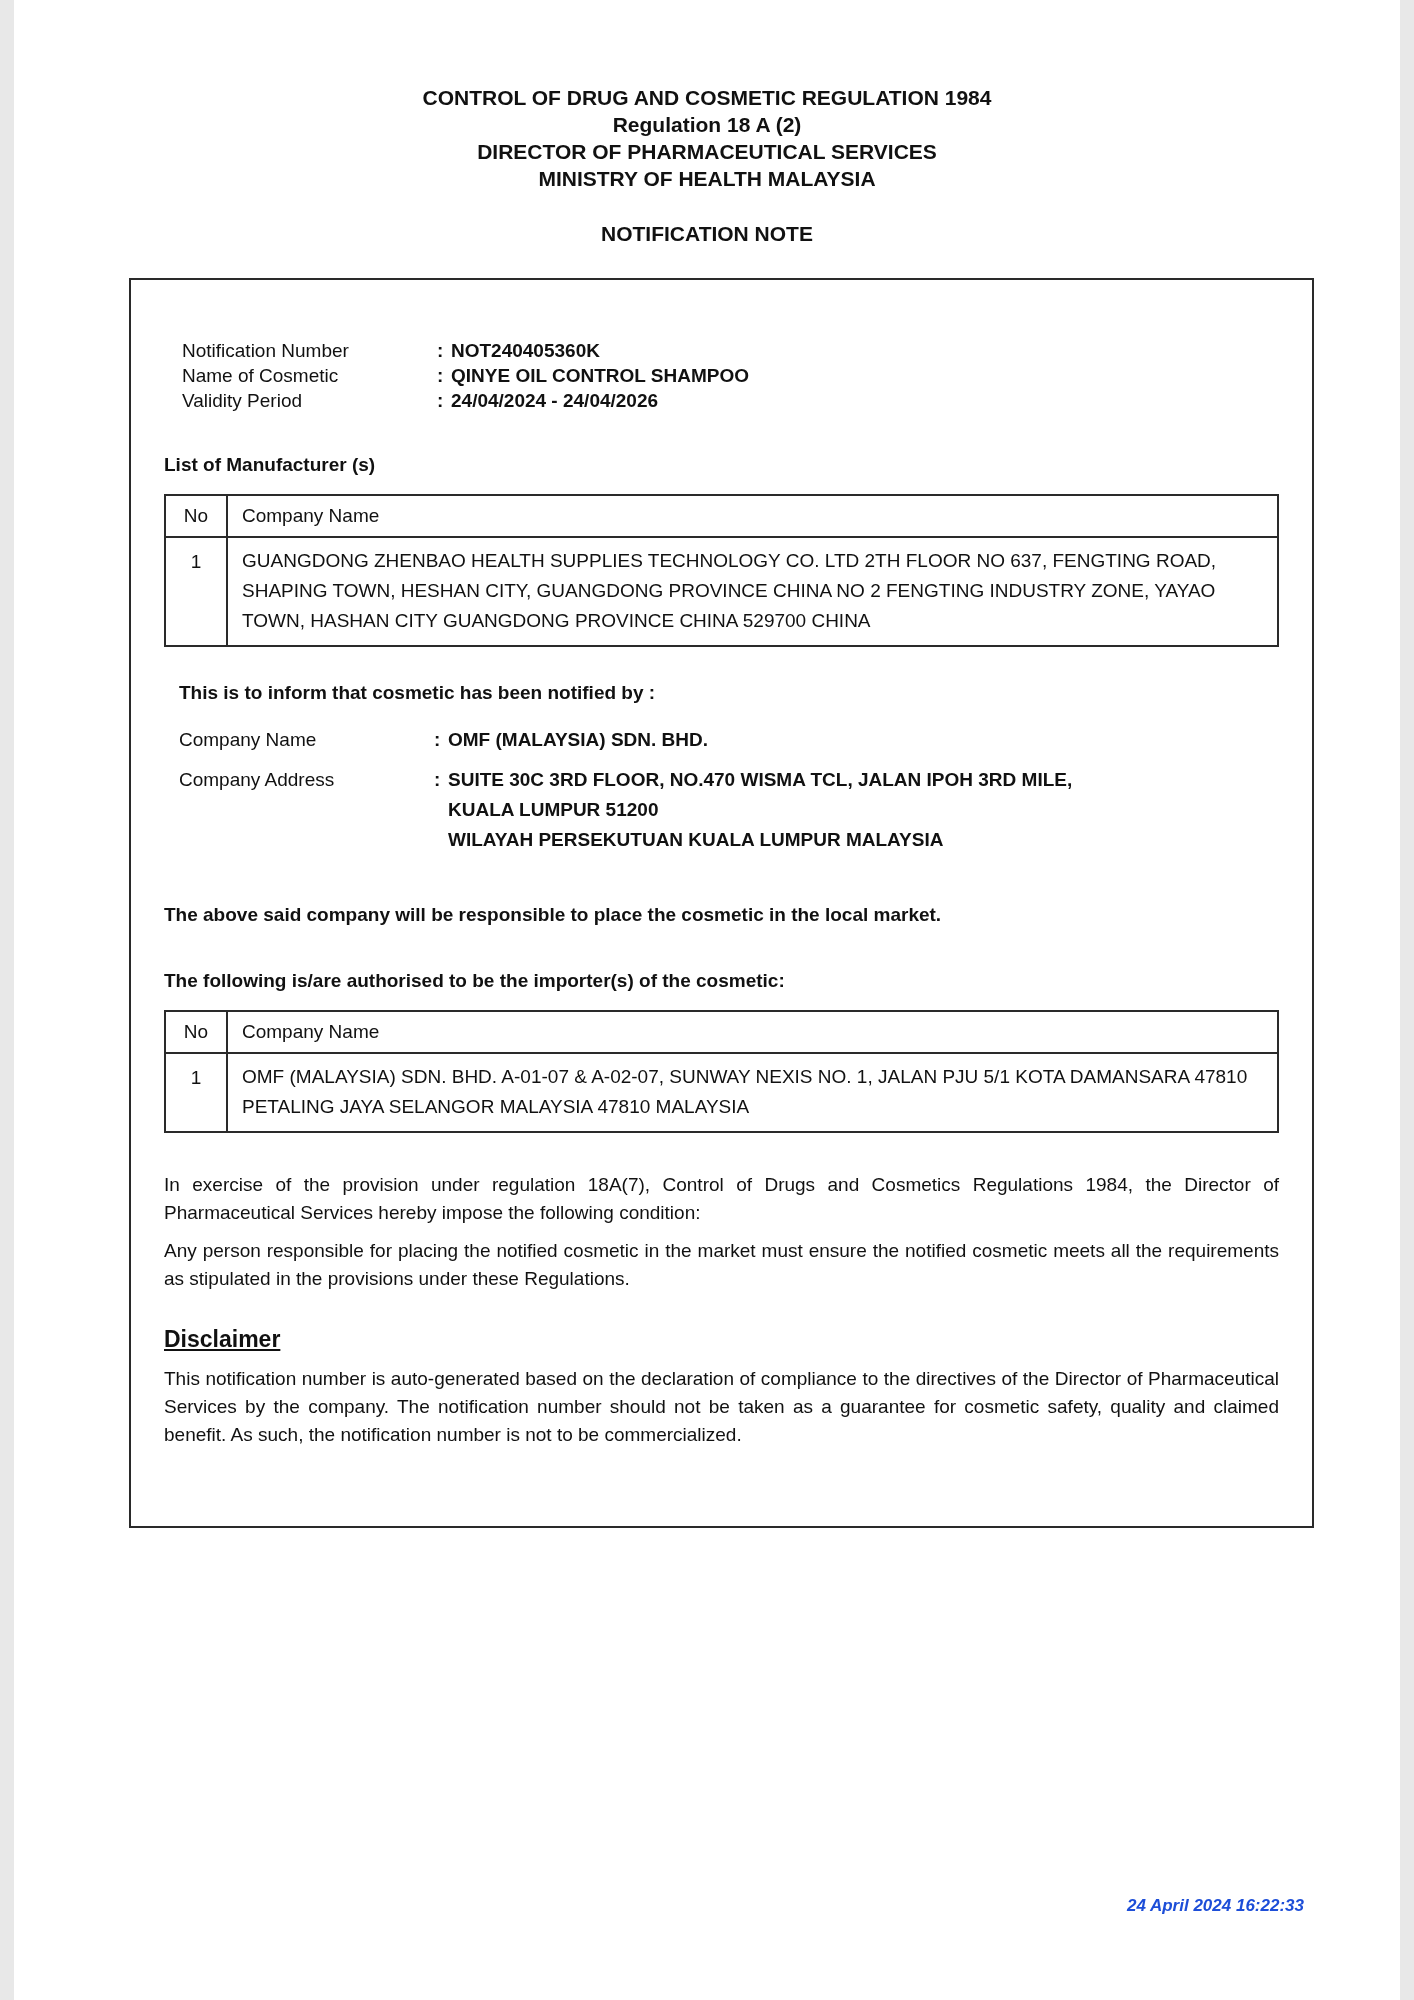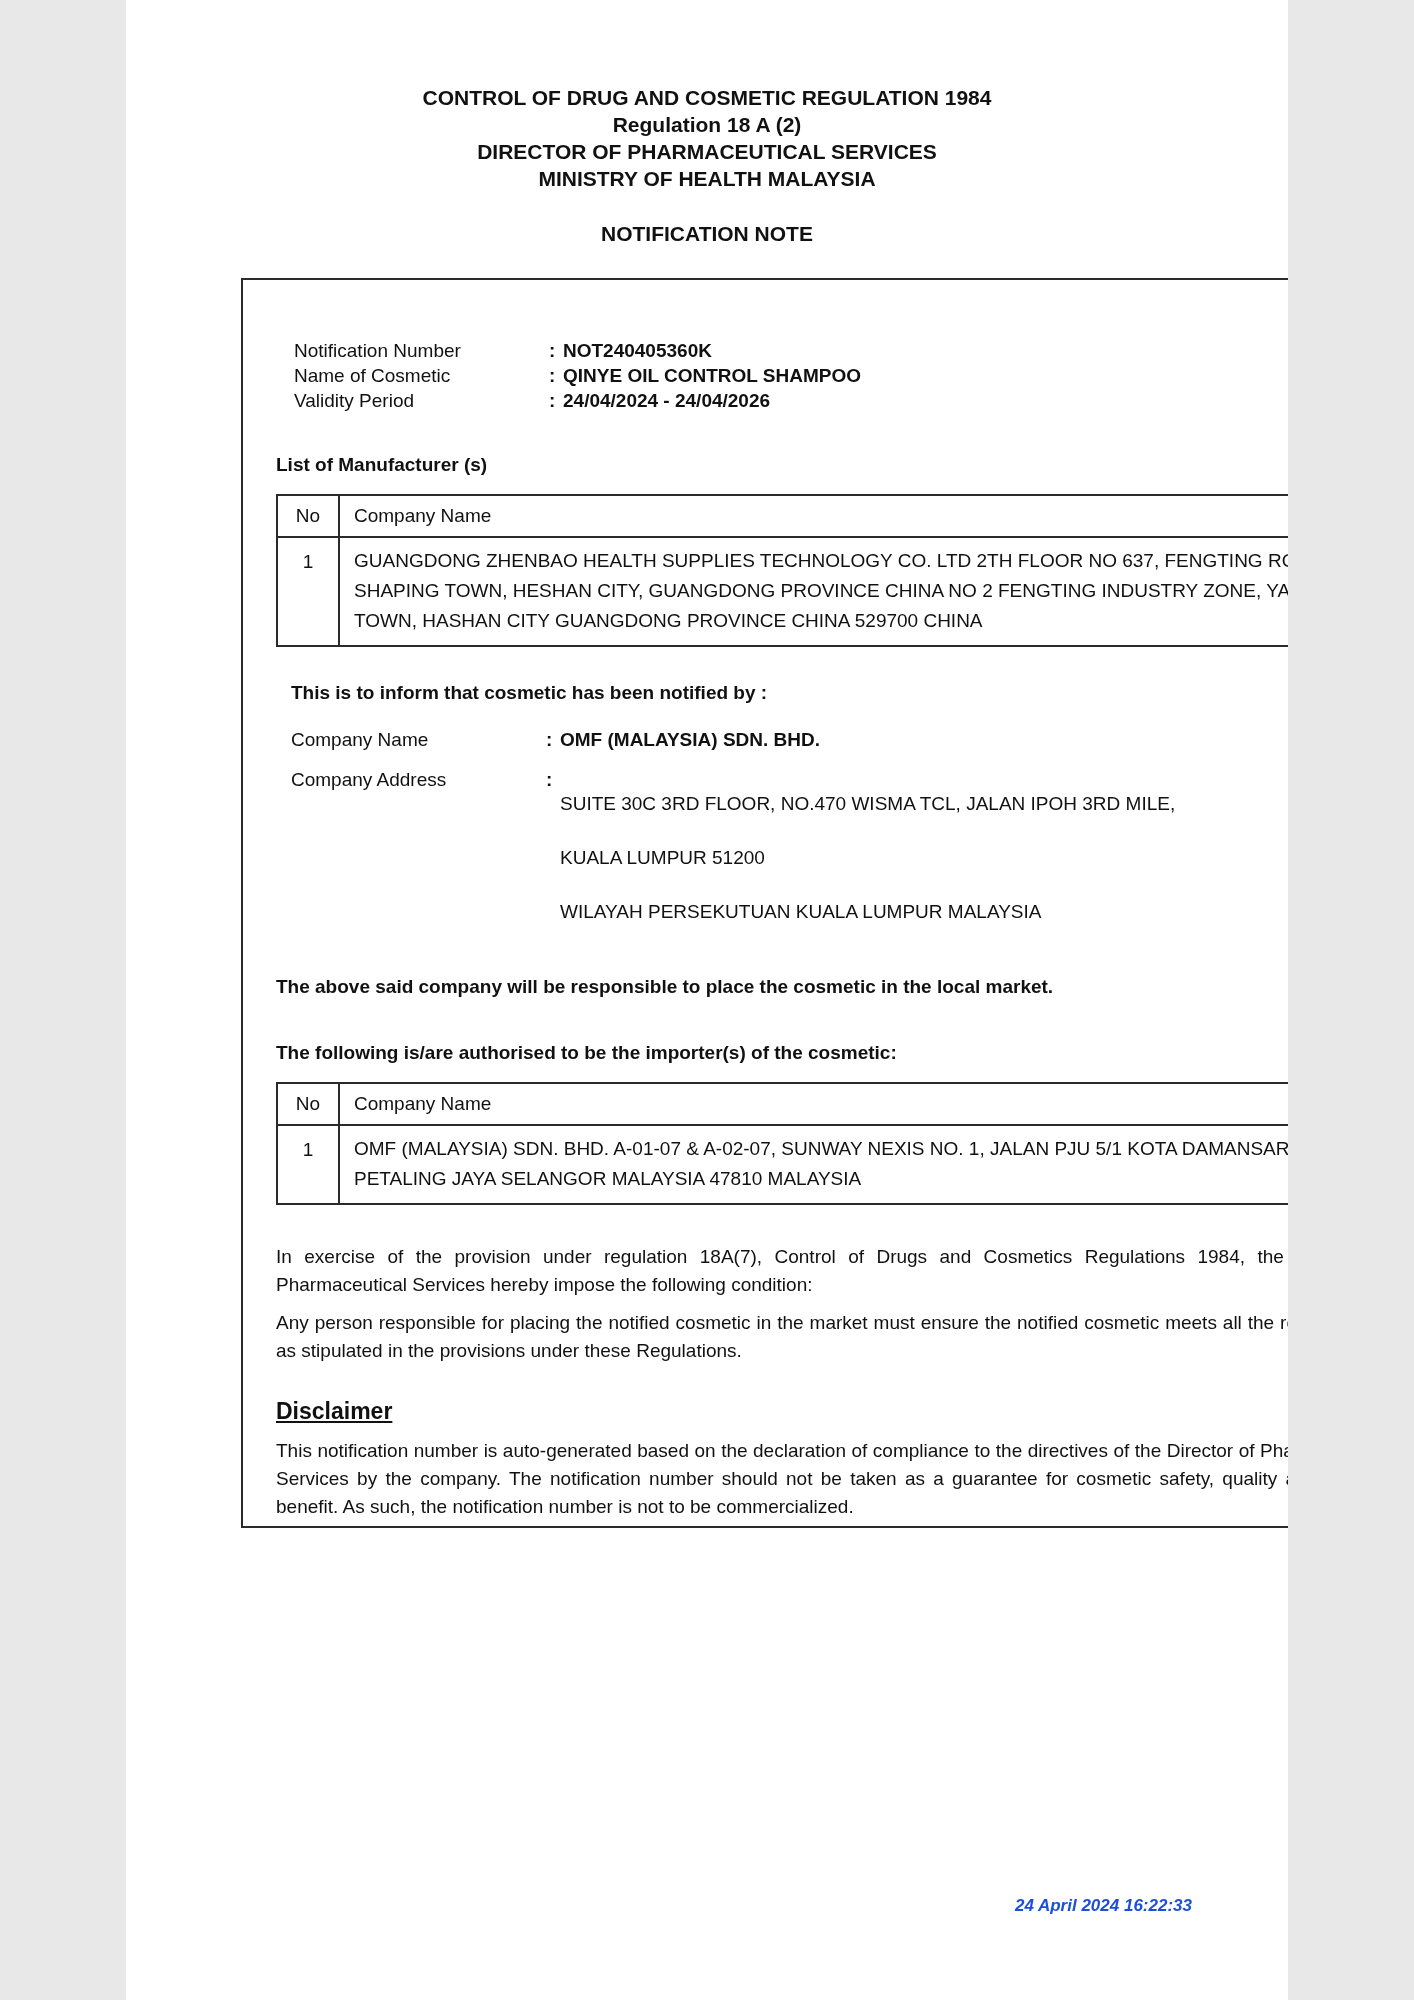--- a/index.html
+++ b/index.html
@@ -1,19 +1,19 @@
 <!DOCTYPE html>
 <html><head>
 <meta charset="utf-8">
 <style>
   * { margin:0; padding:0; box-sizing:border-box; }
   html,body { background:#e8e8e8; }
   body { font-family:"Liberation Sans","DejaVu Sans",sans-serif; color:#111; }
   .page {
-    position:relative; width:1162px; height:2000px;
+    position:relative; width:1386px; height:2000px;
     background:#ffffff; margin:0 auto; overflow:hidden;
   }
   
   .doc-header {
     position:absolute; top:84px; left:0; width:100%;
     text-align:center; font-weight:bold; font-size:21px; line-height:27px;
   }
   .doc-title { margin-top:28px; font-weight:bold; font-size:21px; }
   
   .main-box {
@@ -30,21 +30,21 @@
   
   .section-title { margin-top:40px; font-size:19px; font-weight:bold; line-height:24px; }
   .intro { margin:34px 0 0 15px; font-size:19px; font-weight:bold; line-height:24px; }
   .statement { margin-top:48px; font-size:19px; font-weight:bold; line-height:24px; }
   .statement2 { margin-top:42px; font-size:19px; font-weight:bold; line-height:24px; }
   
   .field { margin-left:15px; font-size:19px; }
   .row-name { margin-top:22px; }
   .row-addr { margin-top:13px; }
   .row-addr .f-label, .row-addr .f-colon { line-height:30px; }
-  .addr-lines div { line-height:30px; font-weight:normal; white-space:nowrap;margin-top:24px; }
+  .addr-lines div { line-height:30px; font-weight:bold; white-space:nowrap; }
   .row-tel { margin-top:6px; }
   
   table.doc-table {
     margin-top:17px; width:100%; border-collapse:collapse;
     font-size:19px; color:#111;
   }
   table.doc-table th, table.doc-table td { border:2px solid #2a2a2a; }
   th.col-no { width:62px; height:42px; font-weight:normal; text-align:center; vertical-align:middle;border-radius:20px; }
   th.col-company { height:42px; font-weight:normal; text-align:left; vertical-align:middle; padding:0 14px; }
   td.cell-no { text-align:center; vertical-align:top; padding-top:9px; line-height:30px; }

